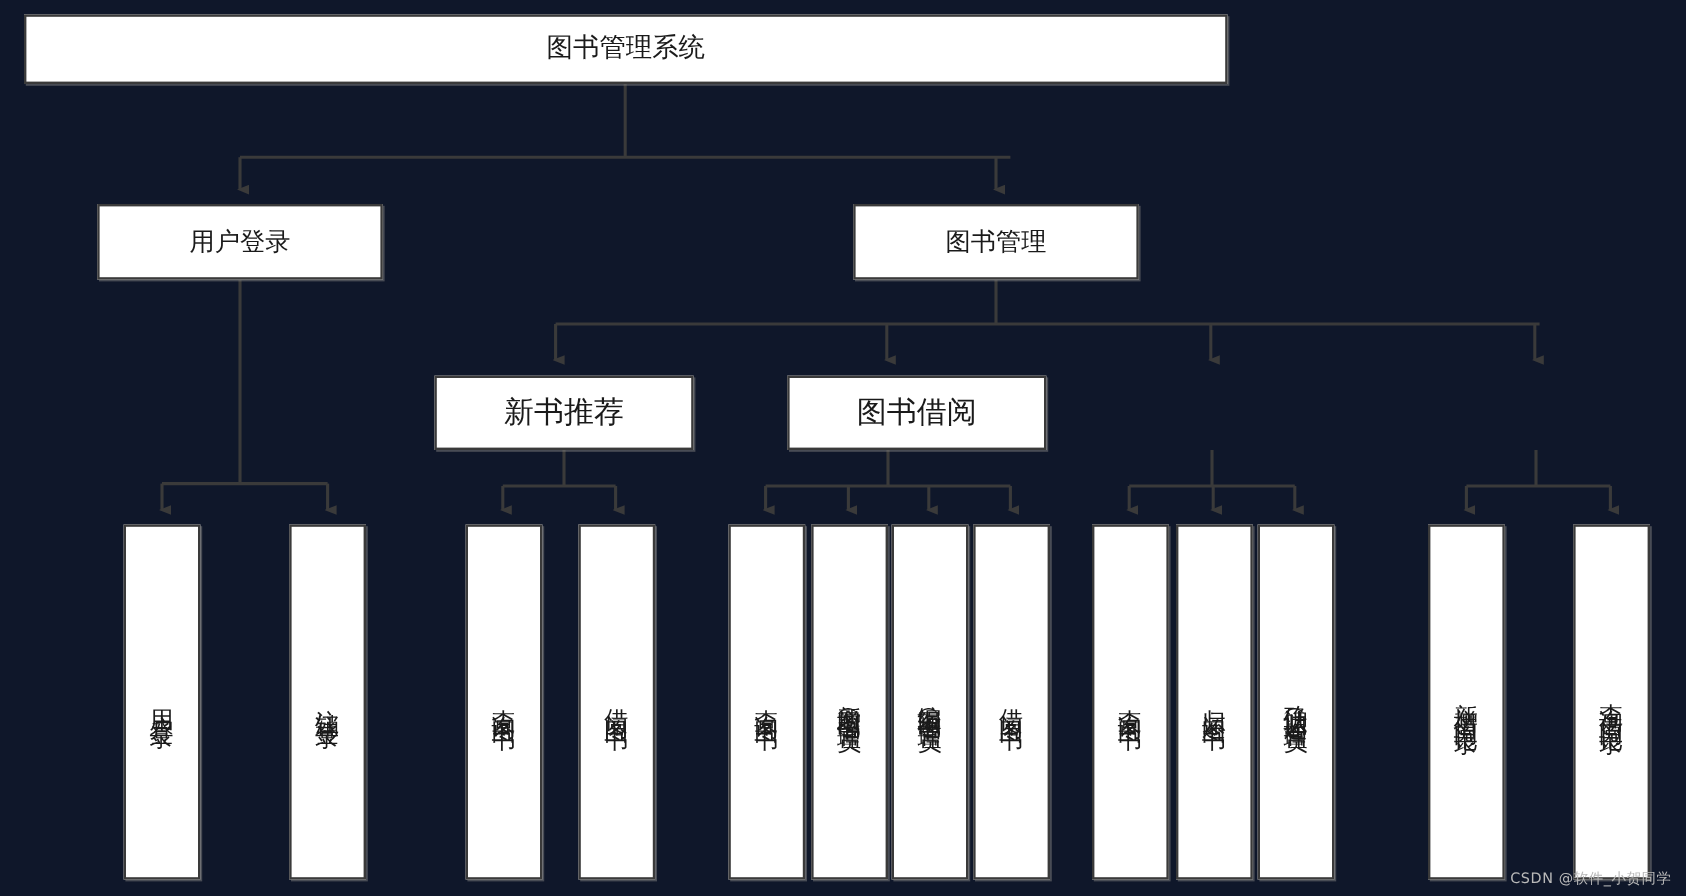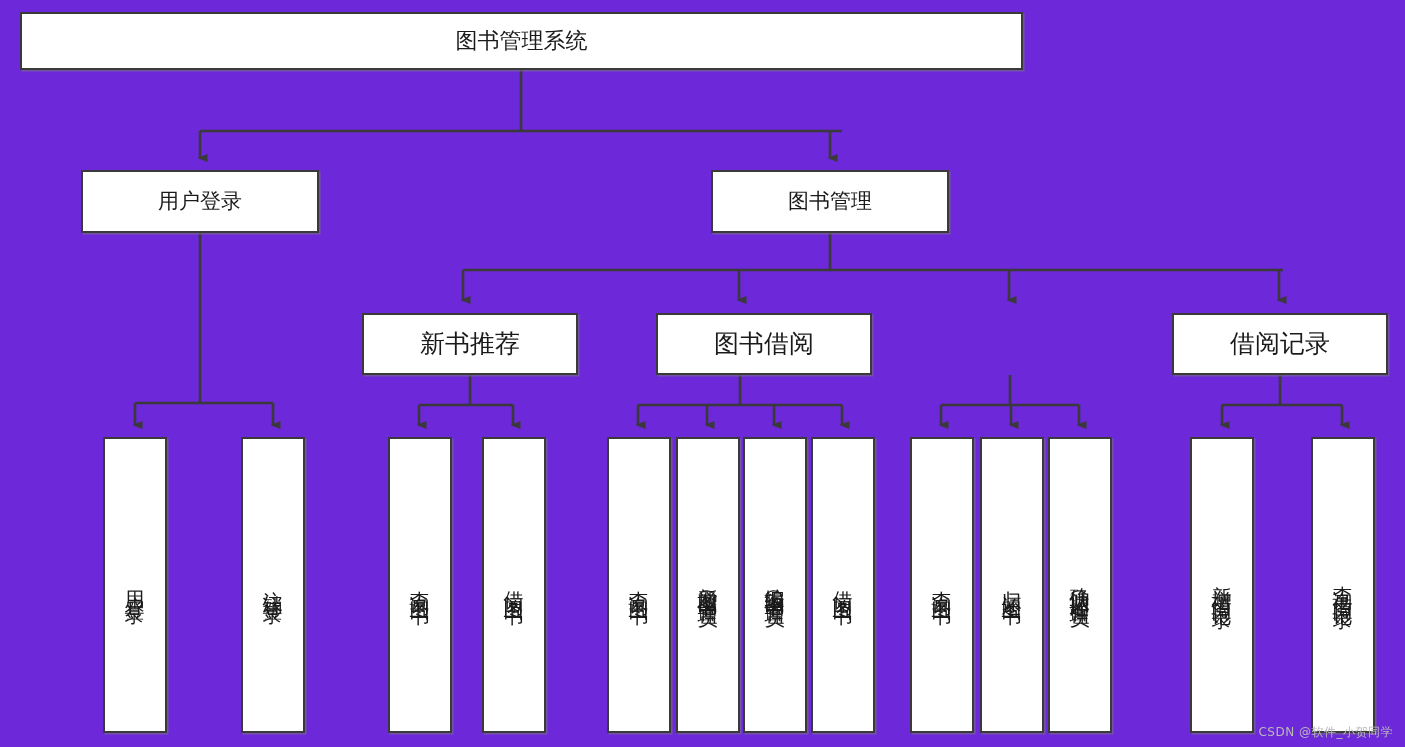--- a/index.html
+++ b/index.html
@@ -8,21 +8,21 @@
     padding: 0;
     background: #ffffff;
   }
   body {
     font-family: "DejaVu Sans", "Liberation Sans", sans-serif;
   }
   #canvas {
     position: relative;
     width: 1405px;
     height: 747px;
-    background: #6d28d9;
+    background: #0f172a;
     overflow: hidden;
   }
   svg.edges {
     position: absolute;
     left: 0;
     top: 0;
     width: 1405px;
     height: 747px;
     pointer-events: none;
   }
@@ -182,23 +182,20 @@
   <div class="node l2 n-book-manage">
     <span class="label">图书管理</span>
   </div>
 
   <div class="node l3 n-new-book">
     <span class="label">新书推荐</span>
   </div>
   <div class="node l3 n-borrow">
     <span class="label">图书借阅</span>
   </div>
-  <div class="node l3 n-record">
-    <span class="label">借阅记录</span>
-  </div>
 
   <div class="node leaf p0">
     <span class="label">用户登录</span>
   </div>
   <div class="node leaf p1">
     <span class="label">注销登录</span>
   </div>
   <div class="node leaf p2">
     <span class="label">查询图书</span>
   </div>

